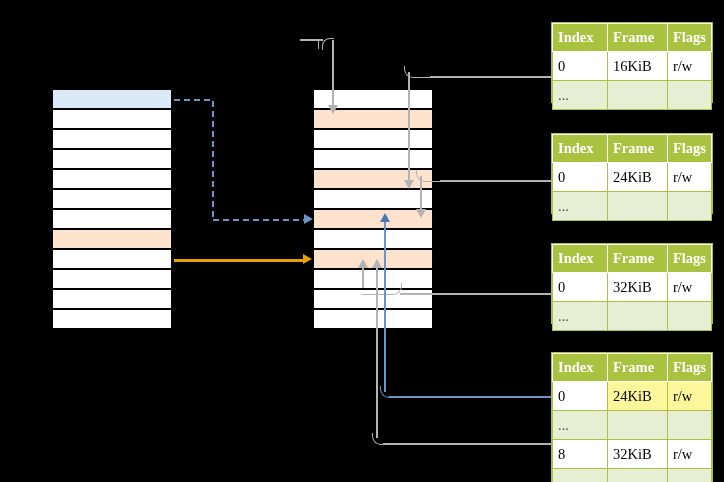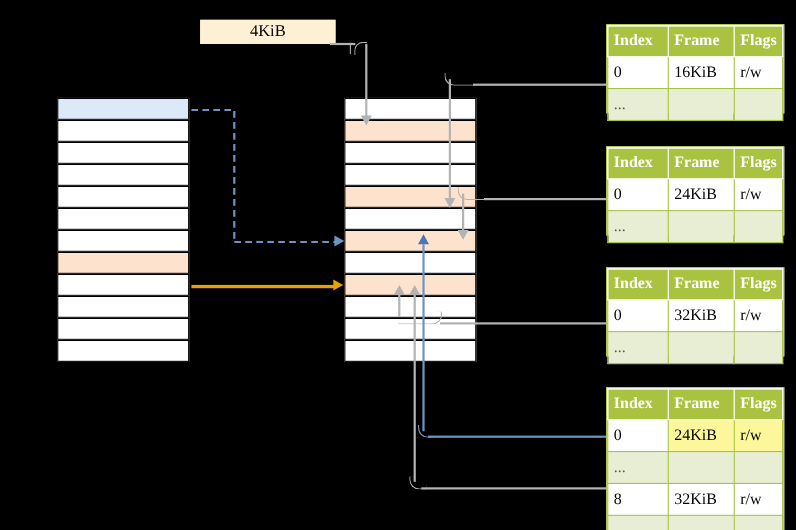--- a/index.html
+++ b/index.html
@@ -49,23 +49,20 @@
 
   .corner{position:absolute;box-sizing:border-box;border:1.5px solid #b3b3b3;
           background:transparent;}
   .corner.blue{border-color:#6f94c4;}
 </style>
 </head>
 <body>
 
 <div id="stage">
 
-  <div class="labelbox" style="left:182px;top:18px;width:123px;height:22px;">
-    <span>4KiB</span>
-  </div>
 
   <div style="position:absolute;left:52px;top:89px;width:120px;height:240px;">
     <div class="cell blue" style="left:0;top:0px;width:120px;height:20px;"></div>
     <div class="cell" style="left:0;top:20px;width:120px;height:20px;"></div>
     <div class="cell" style="left:0;top:40px;width:120px;height:20px;"></div>
     <div class="cell" style="left:0;top:60px;width:120px;height:20px;"></div>
     <div class="cell" style="left:0;top:80px;width:120px;height:20px;"></div>
     <div class="cell" style="left:0;top:100px;width:120px;height:20px;"></div>
     <div class="cell" style="left:0;top:120px;width:120px;height:20px;"></div>
     <div class="cell peach" style="left:0;top:140px;width:120px;height:20px;"></div>

